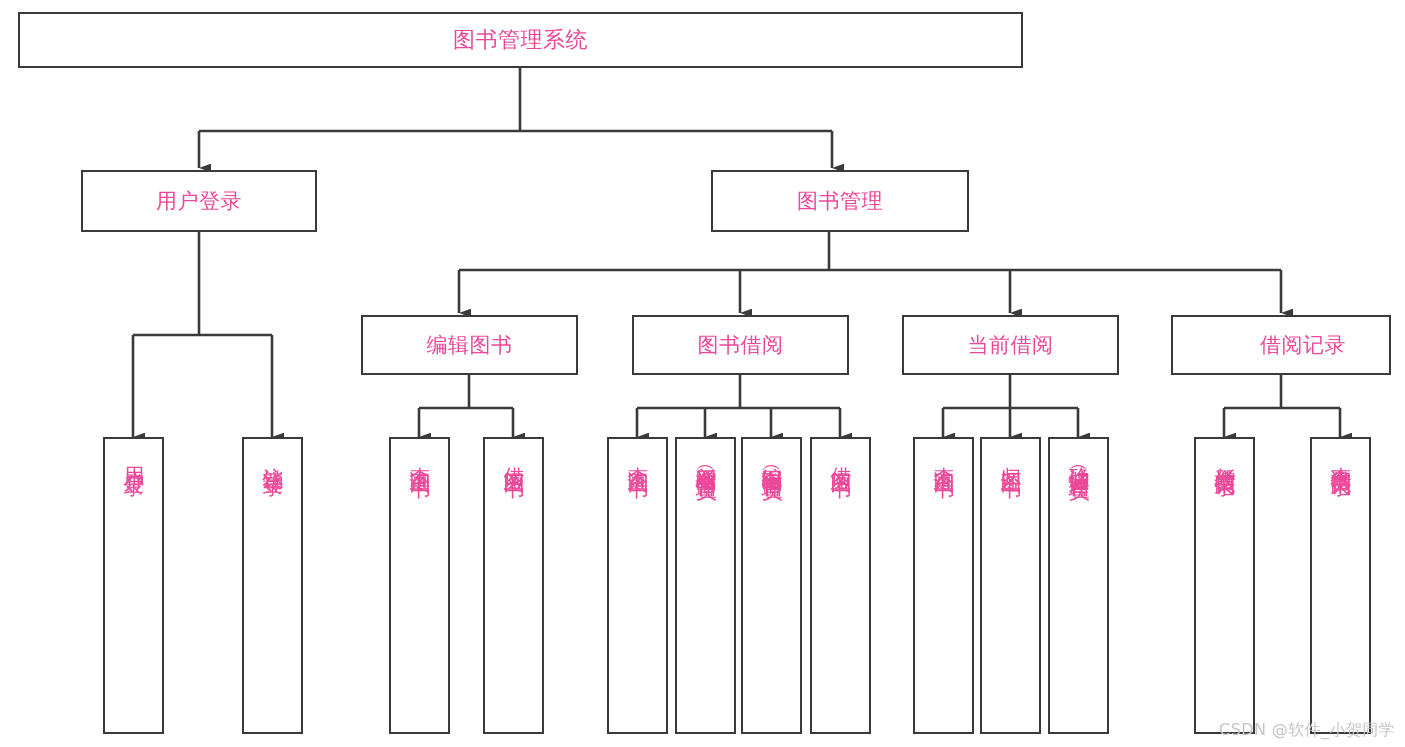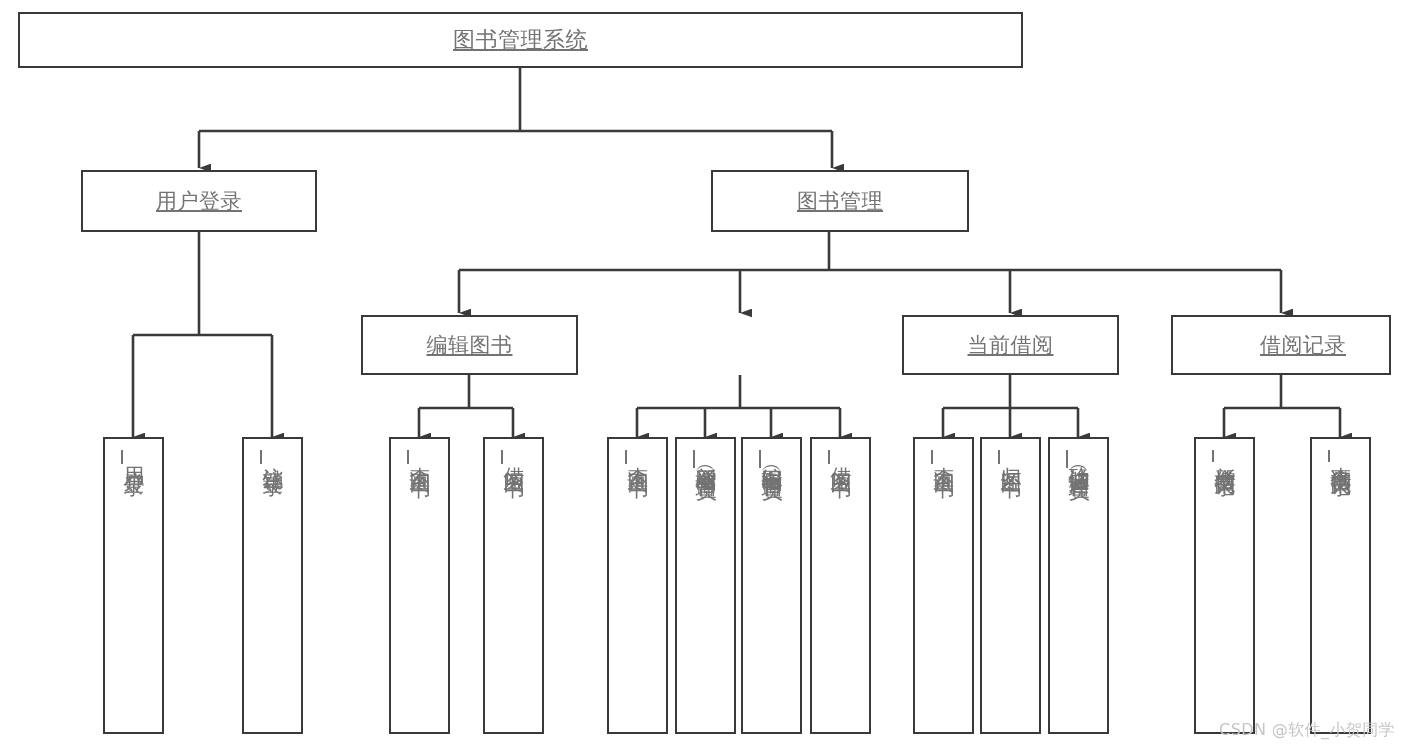--- a/index.html
+++ b/index.html
@@ -29,25 +29,24 @@
     position: absolute;
     box-sizing: border-box;
     background: #ffffff;
     border: 2.4px solid #3a3a3a;
     display: flex;
     align-items: center;
     justify-content: center;
     z-index: 3;
   }
   .node .label {
-    color: #737373;
+    color: #ec4899;
     letter-spacing: 0.5px;
     white-space: nowrap;
     line-height: 1.18;
-    text-decoration: underline;
   }
   .node.horiz .label {
     font-size: 21px;
   }
   .node.root .label {
     font-size: 22px;
   }
   .node.vert {
     align-items: flex-start;
     padding-top: 11px;
@@ -140,20 +139,23 @@
   </div>
 
   <div class="node horiz" style="left:711px; top:170px; width:258px; height:62px;">
     <span class="label">图书管理</span>
   </div>
 
   <div class="node horiz" style="left:361px; top:315px; width:217px; height:60px;">
     <span class="label">编辑图书</span>
   </div>
 
+  <div class="node horiz" style="left:632px; top:315px; width:217px; height:60px;">
+    <span class="label">图书借阅</span>
+  </div>
 
   <div class="node horiz" style="left:902px; top:315px; width:217px; height:60px;">
     <span class="label">当前借阅</span>
   </div>
 
   <div class="node horiz" style="left:1171px; top:315px; width:220px; height:60px;padding-left:44px;">
     <span class="label">借阅记录</span>
   </div>
 
   <div class="node vert" style="left:103px; top:437px; width:61px; height:297px;">

